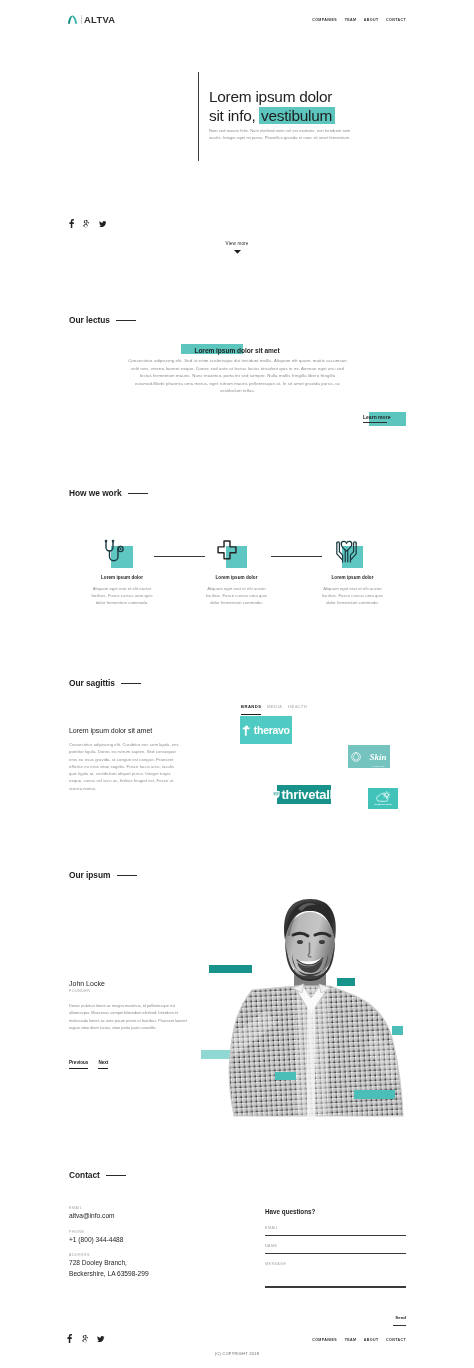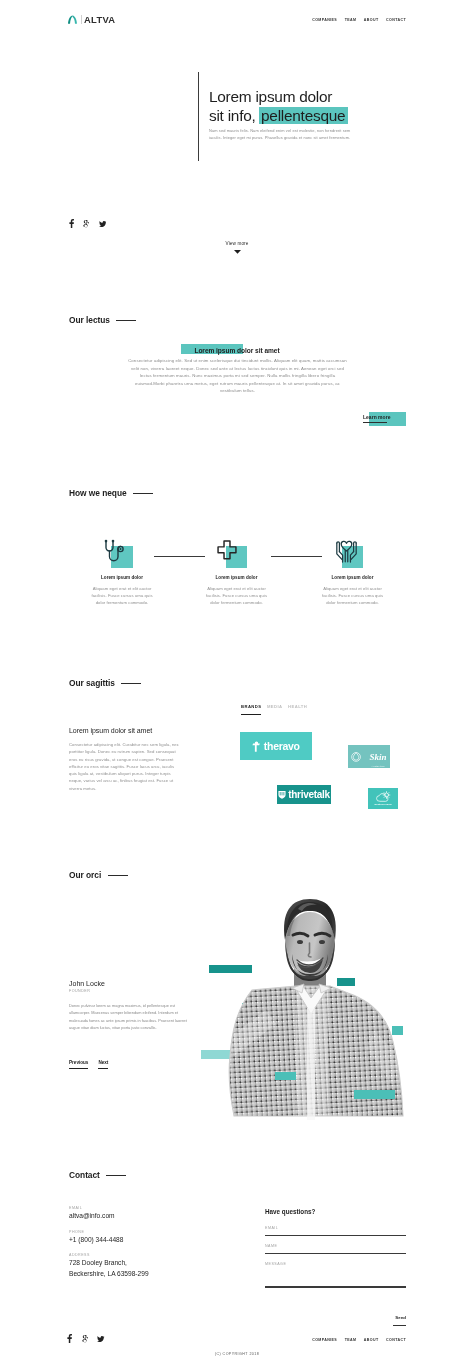--- a/index.html
+++ b/index.html
@@ -66,28 +66,28 @@
   .comp-left{position:absolute;left:69px;top:48px;width:113px}
   .comp-left h3{font-size:7px;font-weight:400;color:#1e1e1e;letter-spacing:-.05px;line-height:9px}
   .comp-left p{margin-top:6px;font-size:4.25px;line-height:7.25px;color:#8f8f8f;letter-spacing:.05px}
   .tabs{position:absolute;left:241px;top:26px;display:flex;gap:5.5px}
   .tabs .tb{font-size:4.2px;font-weight:700;letter-spacing:.42px;color:#c0c0c0;padding-bottom:3.5px;line-height:6px}
   .tabs .tb.on{color:#1e1e1e;border-bottom:1.4px solid #1e1e1e}
   .brands{position:absolute;left:0;top:0;width:474px;height:140px}
   .bcard{position:absolute;display:flex;align-items:center;justify-content:center}
   .bcard .bic{display:block;line-height:0}
   .bname{color:#fff;font-weight:700;letter-spacing:-.3px;line-height:1}
-  .b1{left:240px;top:54px;width:72px;height:28px;background:#4FCBC4;gap:2.5px}
+  .b1{left:240px;top:38px;width:52px;height:28px;background:#4FCBC4;gap:2.5px}
   .b1 .n1{font-size:10.5px}
   .b2{left:348px;top:67px;width:42px;height:23px;background:#74C3BF;gap:7px}
   .b2 .bnamewrap{display:block;position:relative}
   .b2 .n2{font-size:9px;font-style:italic;font-family:"Liberation Serif",serif;letter-spacing:0}
   .b2 .bsub{display:block;font-size:2.2px;color:#fff;letter-spacing:.3px;text-align:center;margin-top:.5px}
   .b3{left:277px;top:107px;width:54px;height:19px;background:#17938C;gap:2px}
-  .b3 .n3{font-size:10px}
+  .b3 .n3{font-size:13px}
   .b4{left:368px;top:110px;width:30px;height:21px;background:#42C3BA;flex-direction:column;gap:0}
   .b4 .n4{font-size:2.4px;letter-spacing:.15px;margin-top:.5px}
 
   
   .team{position:absolute;left:0;top:870px;width:474px}
   .team .sec-label{position:absolute;left:69px;top:0}
   .team-info{position:absolute;left:69px;top:110px;width:118px}
   .team-info h3{font-size:7px;font-weight:400;color:#1e1e1e}
   .team-info .role{margin-top:2px;font-size:3.6px;letter-spacing:.5px;color:#9a9a9a;font-weight:400}
   .team-info p{margin-top:9px;font-size:3.9px;line-height:7.4px;color:#8a8a8a}
@@ -149,21 +149,21 @@
       <a href="#">CONTACT</a>
     </div>
   </div>
 
   <div class="hero">
     <div class="hero-rule"></div>
     <div class="hero-body">
       <h1 class="hero-h1">
         <span>Lorem ipsum dolor</span><br>
         <span>sit info,</span>
-        <span class="mark">pellentesque</span>
+        <span class="mark">vestibulum</span>
       </h1>
       <p class="hero-p">Nam sed mauris felis. Nam eleifend enim vel est molestie, non hendrerit sem iaculis. Integer eget mi purus. Phasellus gravida et nunc sit amet fermentum.</p>
     </div>
   </div>
 
   <div class="social">
     <span>
         <svg width="5" height="9" viewBox="0 0 10 18">
           <path d="M6.6 18V9.8h2.8l.4-3.2H6.6V4.5c0-.9.3-1.6 1.6-1.6h1.7V0C9.6 0 8.6 0 7.5 0 5.2 0 3.6 1.4 3.6 4v2.6H0.8v3.2h2.8V18h3z" fill="#222"></path>
         </svg>
@@ -200,21 +200,21 @@
     <p class="mission-p">Consectetur adipiscing elit. Sed ut enim scelerisque dui tincidunt mollis. Aliquam elit quam, mattis accumsan velit non, viverra laoreet neque. Donec sed ante at lectus luctus tincidunt quis in mi. Aenean eget orci sed lectus fermentum mauris. Nunc maximus porta mi sed semper. Nulla mollis fringilla libero fringilla euismod.Morbi pharetra urna metus, eget rutrum mauris pellentesque at. In sit amet gravida purus, ac vestibulum tellus.</p>
     <div class="learnmore">
       <span class="bg"></span>
       <span class="t">Learn more</span>
       <span class="ul"></span>
     </div>
   </div>
 
   <div class="how">
     <div class="sec-label">
-      <span class="t">How we neque</span>
+      <span class="t">How we work</span>
       <span class="ln"></span>
     </div>
     <div class="conn" style="left:154px"></div>
     <div class="conn" style="left:271px"></div>
     <div class="cards">
       <div class="card" style="left:21px">
         <span class="sq"></span>
         <span class="ic">
           <svg width="23" height="24" viewBox="0 0 46 48">
             <g fill="none" stroke="#1d3b42" stroke-width="2.8" stroke-linecap="round" stroke-linejoin="round">
@@ -324,21 +324,21 @@
               </g>
             </svg>
         </span>
         <span class="bname n4">weathercloud</span>
       </div>
     </div>
   </div>
 
   <div class="team">
     <div class="sec-label">
-      <span class="t">Our orci</span>
+      <span class="t">Our ipsum</span>
       <span class="ln"></span>
     </div>
     <div class="photo">
       <svg width="230" height="230" viewBox="0 0 230 230">
         <defs>
           <pattern id="gingham" width="5" height="5" patternUnits="userSpaceOnUse" patternTransform="rotate(-3)">
             <rect width="5" height="5" fill="#ffffff"></rect>
             <rect x="0" y="1.4" width="5" height="1.5" fill="#c8c8c8"></rect>
             <rect x="1.4" y="0" width="1.5" height="5" fill="#c8c8c8"></rect>
             <rect x="0" y="3.6" width="5" height="1.4" fill="#9e9e9e"></rect>

